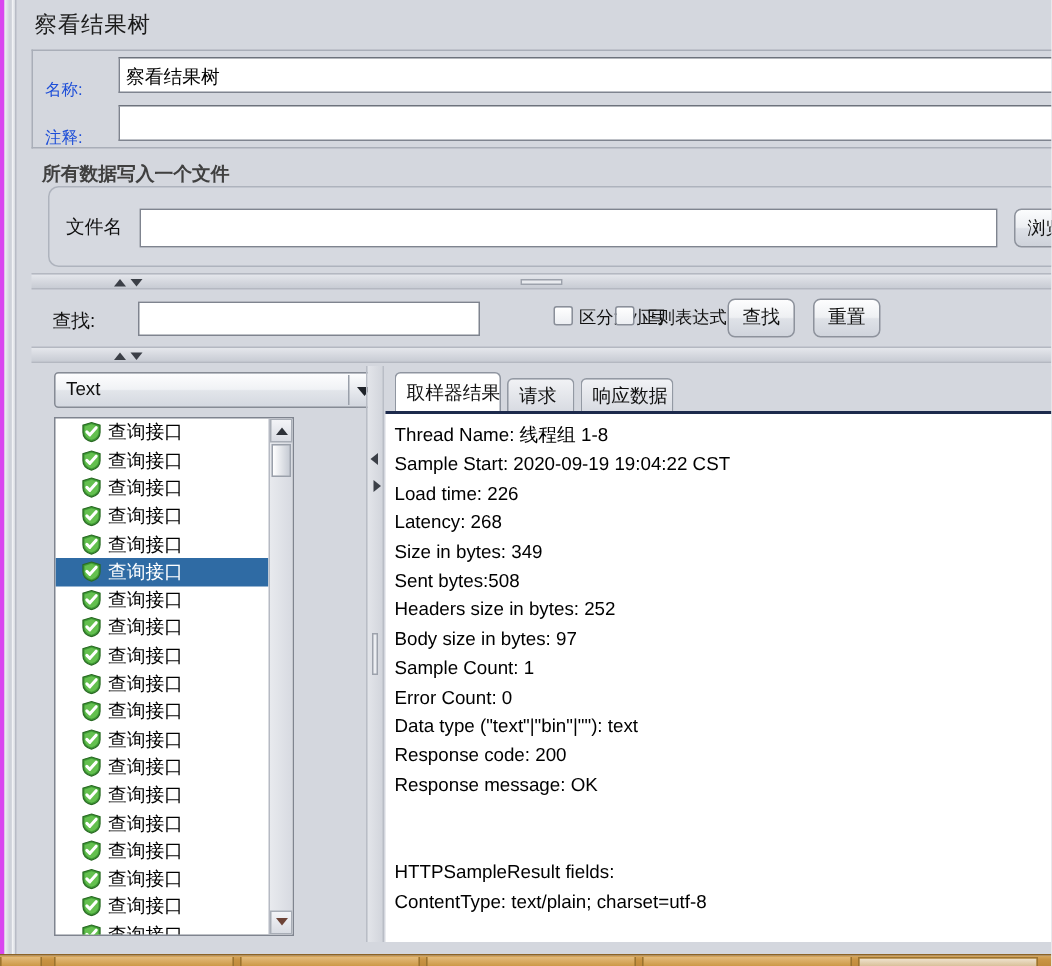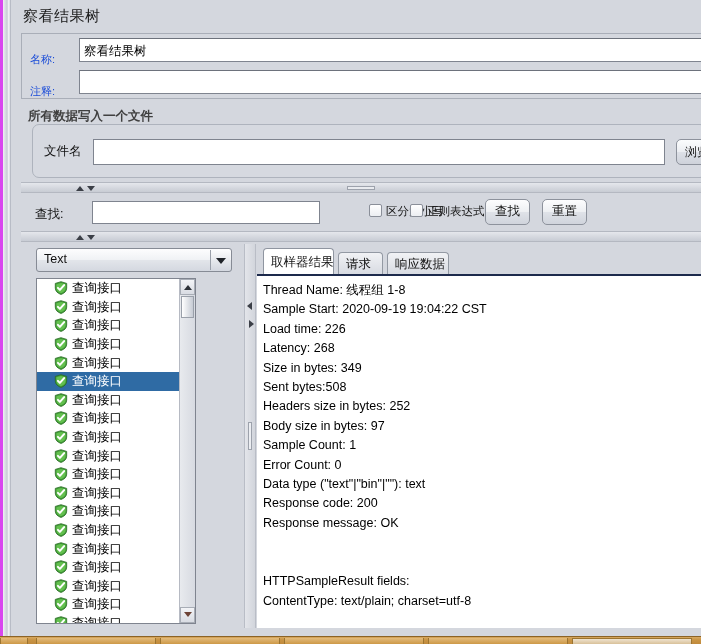--- a/index.html
+++ b/index.html
@@ -167,21 +167,21 @@
   .lower {
     position: absolute; left: 9px; right: 0; top: 244px; bottom: 8px;
     background: #d4d7de;
   }
 
   
   .leftcol {
     position: absolute; left: 15px; top: 0; width: 208px; bottom: 0;
   }
   .combo {
-    position: absolute; left: 0; top: 4px; width: 196px; height: 24px;
+    position: absolute; left: 0; top: 4px; width: 218px; height: 24px;
     border: 1px solid #868b95; border-radius: 3px;
     background: linear-gradient(to bottom,#fdfdfe 0%,#f0f2f5 48%,#e2e5ea 52%,#d4d8e0 100%);
   }
   .combo-text {
     position: absolute; left: 7px; top: 3px;
     font-size: 12.5px; color: #111;
   }
   .combo-arrow-btn {
     position: absolute; right: 1px; top: 1px; width: 20px; bottom: 1px;
     border-left: 1px solid #9aa0aa;

